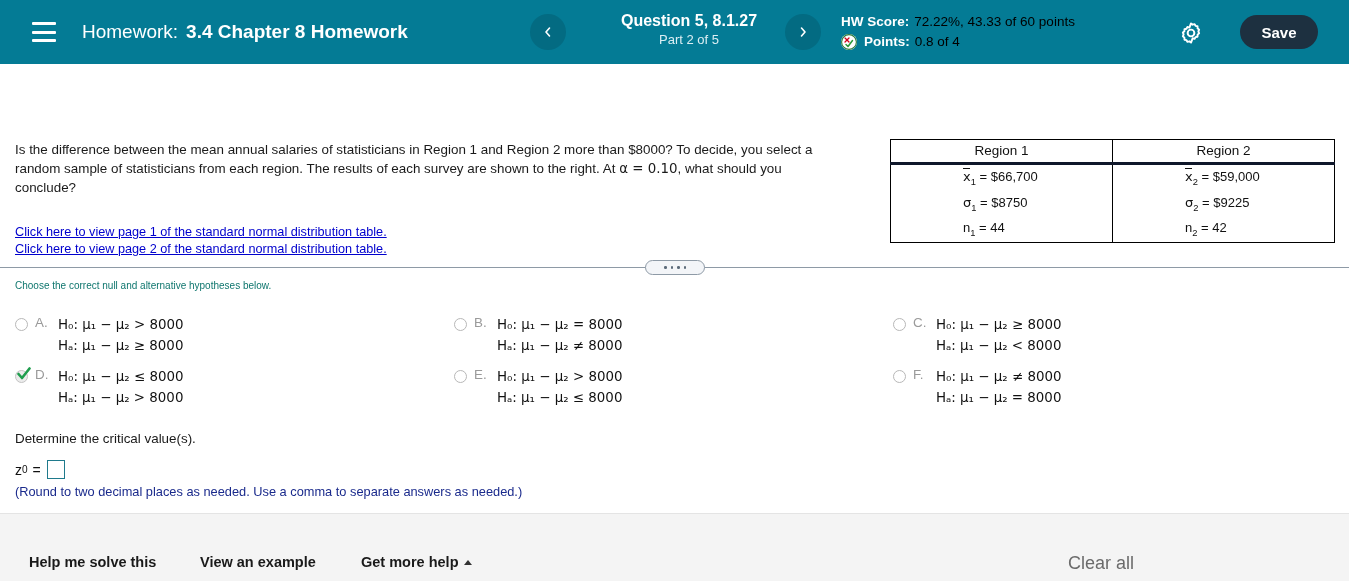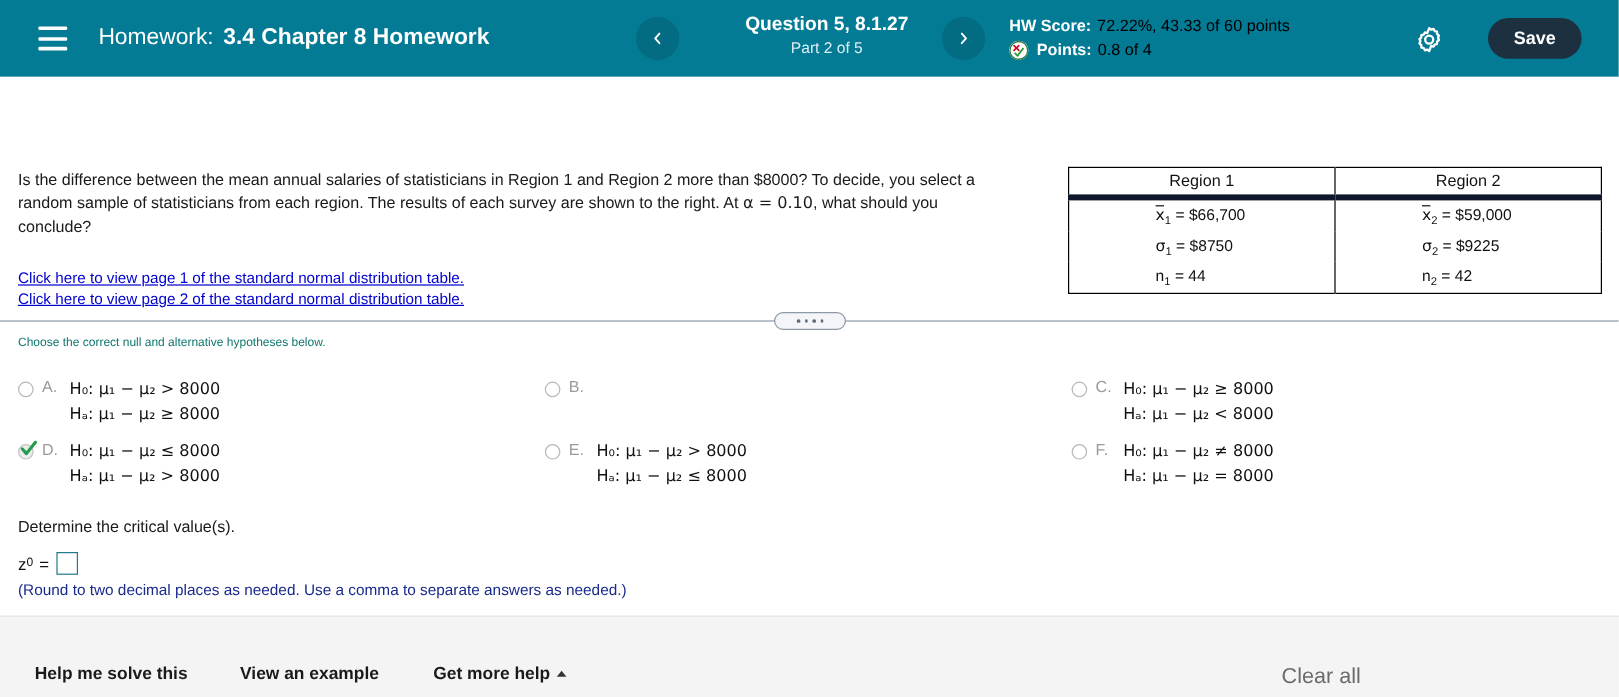--- a/index.html
+++ b/index.html
@@ -93,21 +93,21 @@
   .dtable {
     position: absolute; left: 890px; top: 75px;
     width: 445px;
     border-collapse: collapse;
     font-size: 13px; color:#111;
     border: 1px solid #000;
   }
   .dtable th {
     font-weight: 400; font-size: 13.5px;
     text-align: center; padding: 3px 0 4px 0;
-    border-bottom: 5px solid #0f172a;
+    border-bottom: 3px solid #0f172a;
     border-right: 1px solid #000;
   }
   .dtable th:last-child { border-right: none; }
   .dtable td {
     padding: 4px 0 4px 72px;
     border-right: 1px solid #000;
     vertical-align: middle;
     height: 22px;
     font-size: 13px;
   }
@@ -336,20 +336,24 @@
       <span class="opt-letter">A.</span>
       <span class="hyp mu">
         <span class="row">H₀: μ₁ − μ₂ &gt; 8000</span>
         <span class="row">Hₐ: μ₁ − μ₂ ≥ 8000</span>
       </span>
     </div>
 
     <div class="opt" style="left:439px; top:0px;">
       <span class="radio"></span>
       <span class="opt-letter">B.</span>
+      <span class="hyp mu">
+        <span class="row">H₀: μ₁ − μ₂ = 8000</span>
+        <span class="row">Hₐ: μ₁ − μ₂ ≠ 8000</span>
+      </span>
     </div>
 
     <div class="opt" style="left:878px; top:0px;">
       <span class="radio"></span>
       <span class="opt-letter">C.</span>
       <span class="hyp mu">
         <span class="row">H₀: μ₁ − μ₂ ≥ 8000</span>
         <span class="row">Hₐ: μ₁ − μ₂ &lt; 8000</span>
       </span>
     </div>

